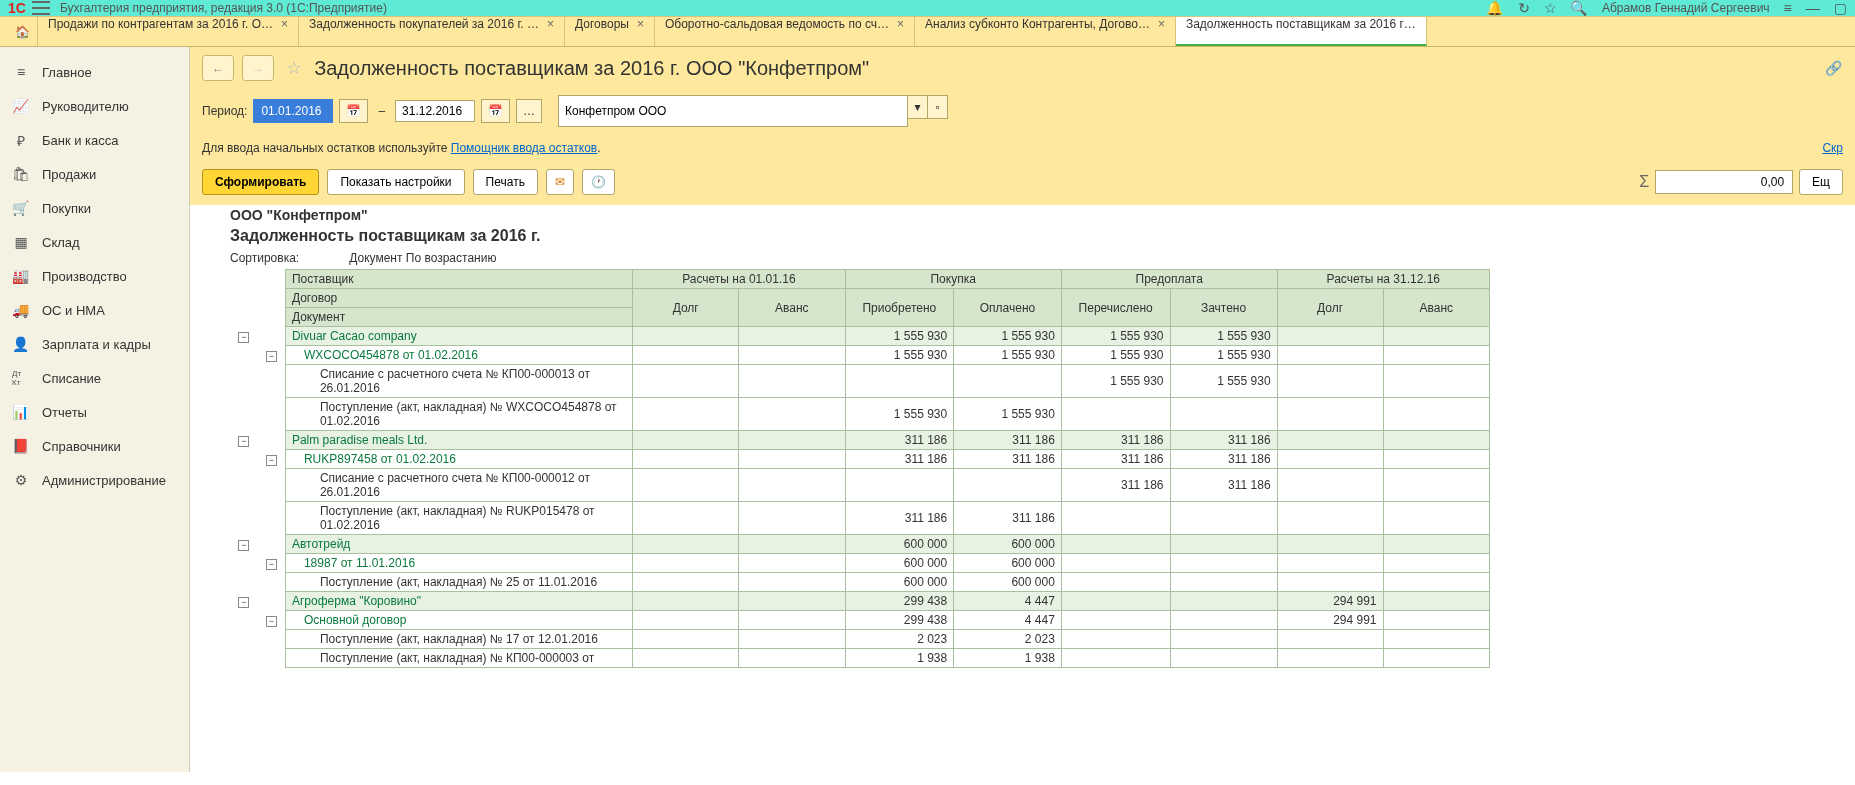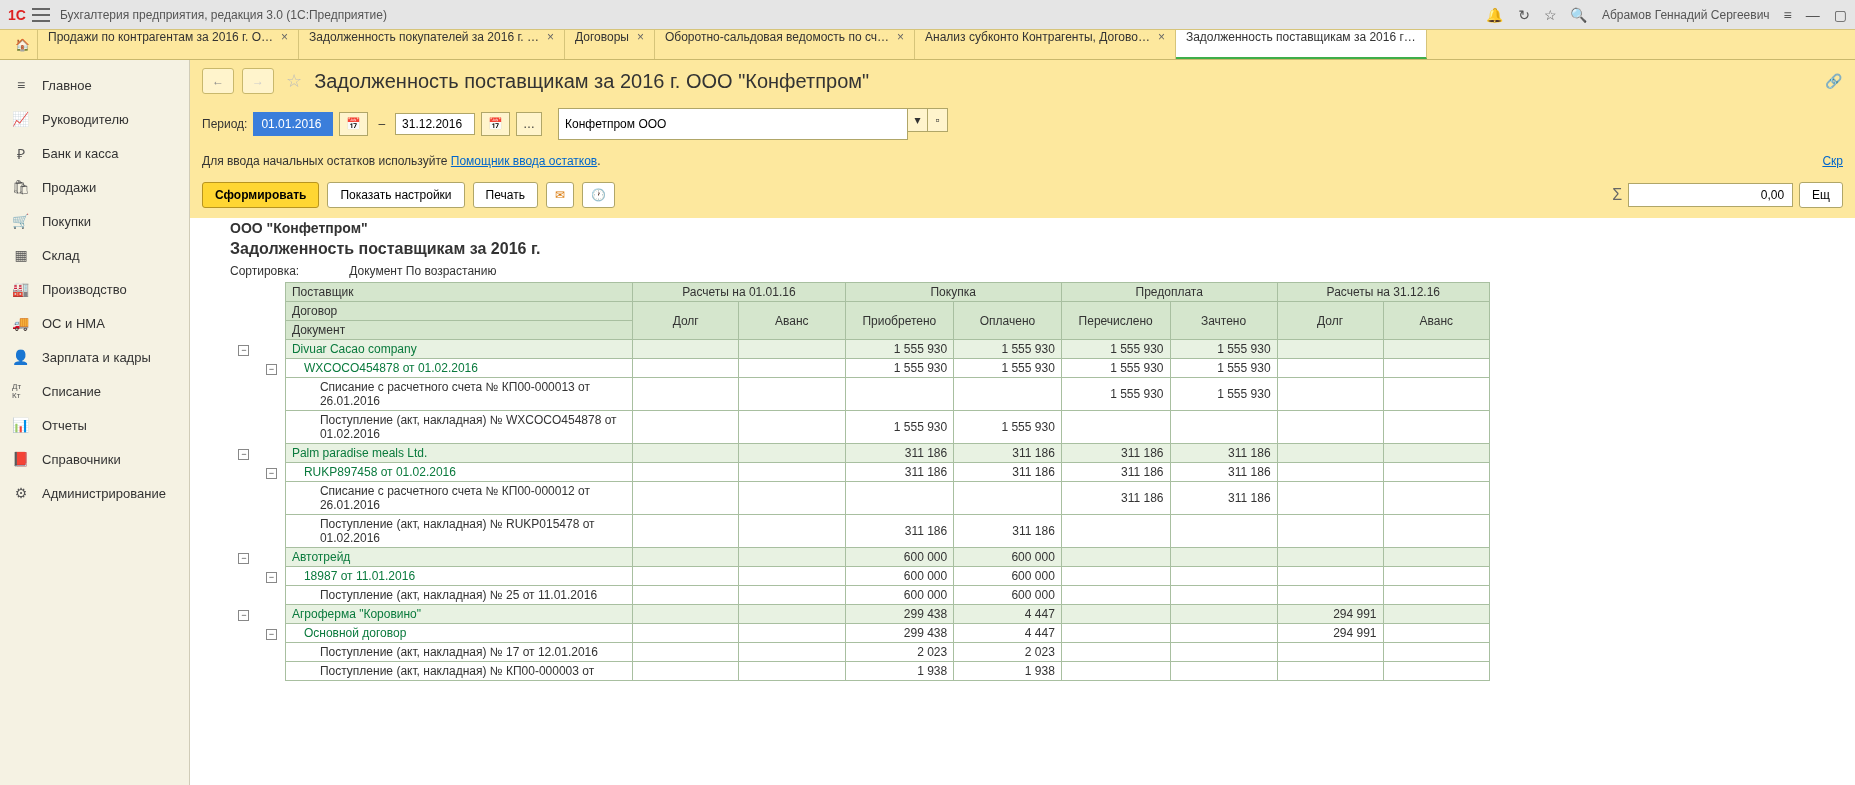--- a/index.html
+++ b/index.html
@@ -1,19 +1,19 @@
 <!DOCTYPE html>
 <html><head>
 <meta charset="utf-8">
 <style>
   * { box-sizing: border-box; margin: 0; padding: 0; }
   body { font-family: Arial, sans-serif; font-size: 12px; background: #fff; color: #333; overflow: hidden; width: 1855px; height: 785px; }
   
   
-  .titlebar { background: #e5e5e5; height: 30px; display: flex; align-items: center; padding: 0 8px; border-bottom: 1px solid #d6c47a; }
+  .titlebar { background: #5eead4; height: 17px; display: flex; align-items: center; padding: 0 8px; border-bottom: 1px solid #d6c47a; }
   .logo-1c { color: #d22; font-weight: bold; font-size: 14px; margin-right: 6px; font-family: 'Arial'; }
   .menu-icon { width: 18px; height: 14px; margin-right: 10px; cursor: pointer; display: inline-flex; flex-direction: column; justify-content: space-between; }
   .menu-icon span { display: block; height: 2px; background: #666; }
   .titlebar .title { color: #555; font-size: 12px; }
   .titlebar .right { margin-left: auto; display: flex; align-items: center; gap: 14px; color: #555; }
   .titlebar .right .icon { cursor: pointer; font-size: 14px; }
   .user-name { font-size: 12px; }
   
   
   .tabbar { background: #fde89e; height: 30px; display: flex; align-items: stretch; padding-left: 8px; border-bottom: 1px solid #c9b86c; }
@@ -50,21 +50,21 @@
   .hint-bar a { color: #0066cc; text-decoration: underline; cursor: pointer; }
   .hint-bar .skr { float: right; color: #0066cc; text-decoration: underline; cursor: pointer; }
   
   .toolbar { background: #fde89e; padding: 6px 12px 10px; display: flex; align-items: center; gap: 8px; }
   .btn { border: 1px solid #b0a668; background: #fff; padding: 5px 12px; cursor: pointer; font-size: 12px; border-radius: 3px; }
   .btn.primary { background: #ffd633; font-weight: bold; border-color: #b8941f; }
   .btn-icon { border: 1px solid #b0a668; background: #fff; padding: 4px 8px; cursor: pointer; border-radius: 3px; display: inline-flex; align-items: center; justify-content: center; height: 26px; }
   .envelope { color: #d97706; }
   .sum-area { margin-left: auto; display: flex; align-items: center; gap: 6px; }
   .sigma { font-size: 16px; color: #666; }
-  .sum-field { border: 1px solid #b0a668; background: #fff; padding: 4px 8px; width: 165px; text-align: right; font-size: 12px; }
+  .sum-field { border: 1px solid #b0a668; background: #fff; padding: 4px 8px; width: 138px; text-align: right; font-size: 12px; }
   
   
   .report { flex: 1; overflow: auto; padding: 0 0 0 40px; }
   .report-org { font-weight: bold; font-size: 14px; padding: 2px 0; }
   .report-title { font-weight: bold; font-size: 16px; padding: 2px 0 4px; }
   .sort-row { display: flex; gap: 50px; padding: 2px 0 4px; font-size: 12px; }
   
   .report-table { border-collapse: collapse; width: 1260px; }
   .report-table th, .report-table td { border: 1px solid #a8bfa0; padding: 2px 6px; font-size: 12px; text-align: center; }
   .report-table th { background: #d5e6cd; font-weight: normal; }

